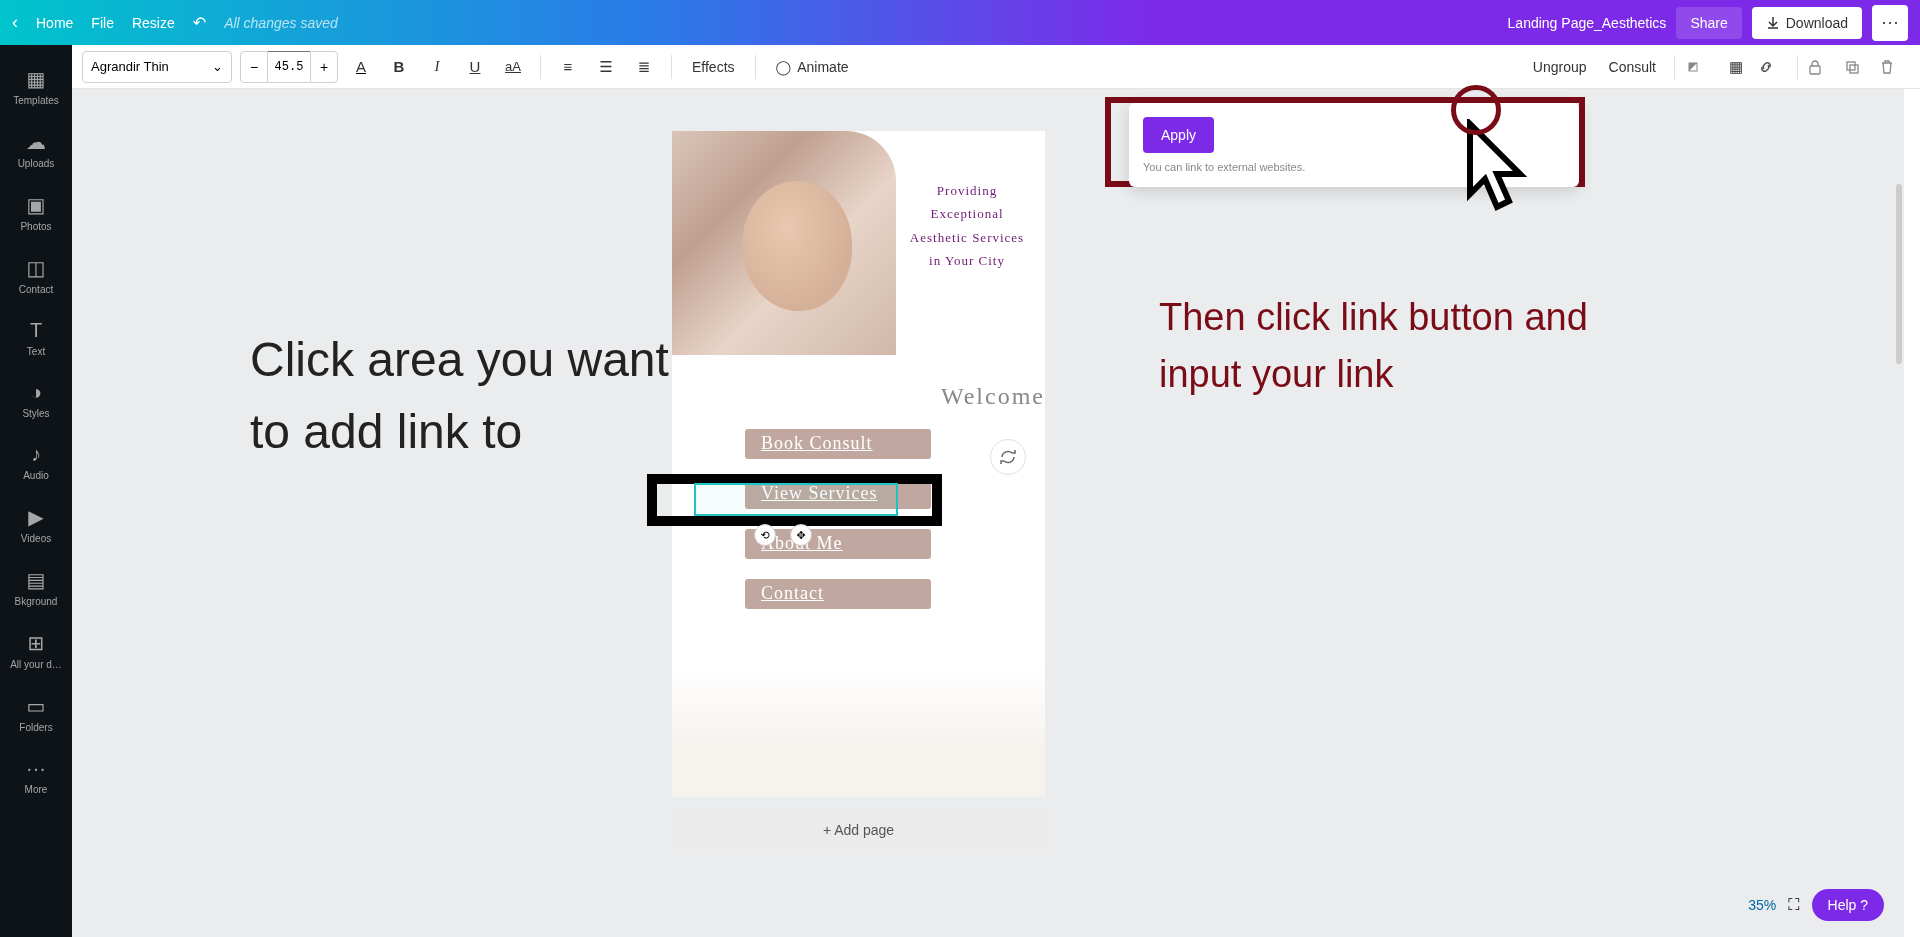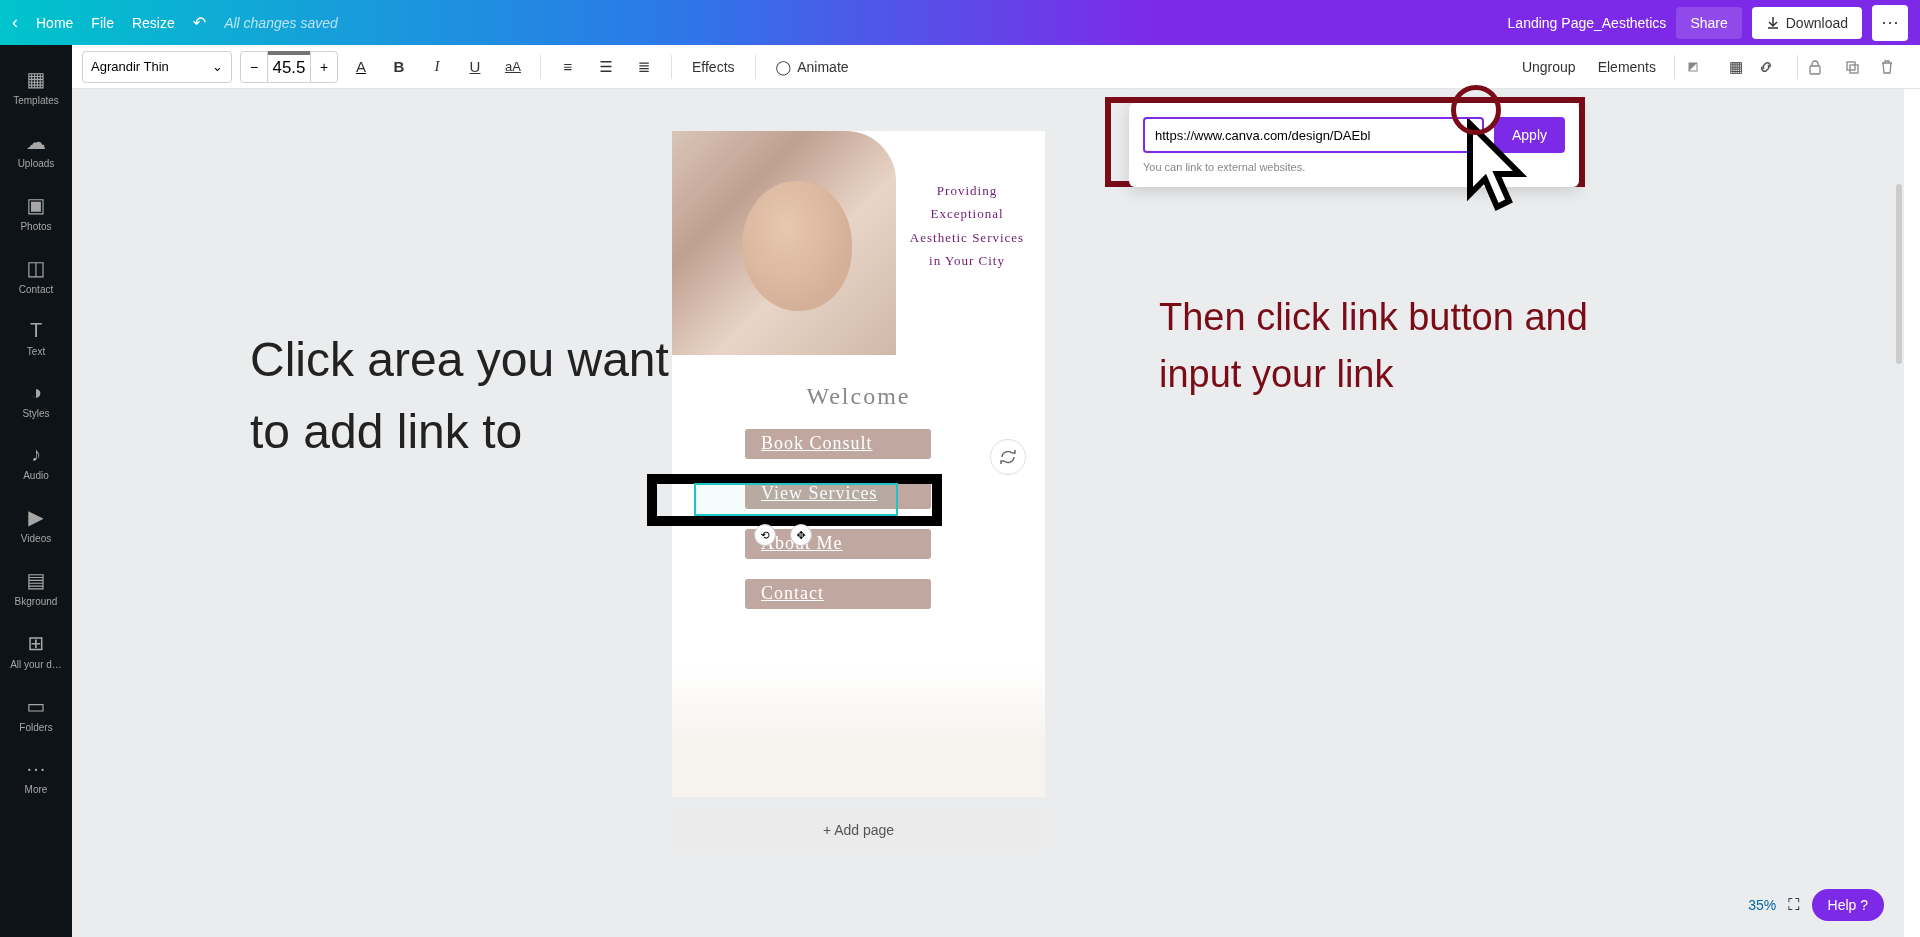--- a/index.html
+++ b/index.html
@@ -25,40 +25,40 @@
 .sidebar .item .lbl { font-size: 10px; color: #a6a6a6; margin-top: 4px; display: block; }
 
 
 .ctxbar { position: absolute; left: 72px; top: 45px; right: 0; height: 44px; background: #fff; border-bottom: 1px solid #e5e5e5; display: flex; align-items: center; padding: 0 10px; gap: 8px; }
 .fontselect { display: flex; align-items: center; border: 1px solid #d0d0d0; border-radius: 4px; height: 32px; padding: 0 8px; gap: 6px; cursor: pointer; min-width: 150px; justify-content: space-between; }
 .fontselect span { font-size: 13px; }
 .sizegroup { display: flex; align-items: center; }
 .sizebtn { width: 28px; height: 32px; border: 1px solid #d0d0d0; background: #fff; cursor: pointer; font-size: 14px; }
 .sizebtn.l { border-radius: 4px 0 0 4px; }
 .sizebtn.r { border-radius: 0 4px 4px 0; }
-.sizeval { width: 42px; height: 32px; border-top: 4px solid #737373; border-bottom: 1px solid #d0d0d0; border-left: none; border-right: none; text-align: center; font-size: 17px; }
+.sizeval { width: 42px; height: 32px; border-top: 1px solid #737373; border-bottom: 1px solid #d0d0d0; border-left: none; border-right: none; text-align: center; font-size: 12px; font-family: Liberation Mono, monospace; }
 .tbtn { background: none; border: none; width: 30px; height: 32px; cursor: pointer; font-size: 15px; color: #333; }
 .tbtn.bold { font-weight: 700; }
 .tbtn.italic { font-style: italic; font-family: serif; }
 .tbtn.under { text-decoration: underline; }
 .vsep { width: 1px; height: 24px; background: #e0e0e0; margin: 0 4px; }
 .txtbtn { background: none; border: none; padding: 0 8px; height: 32px; cursor: pointer; font-size: 14px; color: #333; }
 .ctxbar .rightgrp { margin-left: auto; display: flex; align-items: center; gap: 6px; }
 
 
 .canvas-area { position: absolute; left: 72px; top: 89px; right: 16px; bottom: 0; background: #ebecee; }
 .page-icons { position: absolute; top: 22px; right: 614px; display: flex; gap: 14px; }
 .page-icons .pi { width: 18px; height: 18px; color: #888; cursor: pointer; }
 
 
 .page { position: absolute; left: 600px; top: 42px; width: 373px; height: 666px; background: #fff; }
 .page .photo { position: absolute; left: 0; top: 0; width: 224px; height: 224px; background: linear-gradient(135deg, #d9c5b8 0%, #c0a090 30%, #e8d5c8 60%, #d0b8a8 100%); border-top-right-radius: 50px; overflow: hidden; }
 .page .photo::before { content:""; position:absolute; left:70px; top:50px; width:110px; height:130px; background: radial-gradient(ellipse at 40% 35%, #e8c8b0 0%, #d5b098 70%); border-radius: 50% 50% 48% 52%; }
 .page .tagline { position: absolute; left: 230px; top: 48px; width: 130px; text-align: center; font-family: Georgia, serif; font-size: 13px; letter-spacing: 1px; color: #701a75; line-height: 1.8; }
-.page .welcome { position: absolute; left: 0; top: 252px; width: 100%; text-align: center; font-family: Georgia, serif; font-size: 24px; color: #888; letter-spacing: 2px; }
+.page .welcome { position: absolute; left: 0; top: 252px; width: 100%; text-align: right; font-family: Georgia, serif; font-size: 24px; color: #888; letter-spacing: 2px; }
 .page .links { position: absolute; left: 26px; top: 298px; width: 200px; }
 .page .linkitem { position: relative; margin-bottom: 18px; height: 32px; margin-left: 47px; }
 .page .brush { position: absolute; left: 0; top: 0; width: 186px; height: 30px; background: #c0a8a0; border-radius: 3px; }
 .page .brush::before, .page .brush::after { content:""; position:absolute; background:#c0a8a0; height:30px; }
 .page .linktxt { position: absolute; left: 16px; top: 4px; font-family: Georgia, serif; font-size: 18px; color: #fff; text-decoration: underline; letter-spacing: 1px; }
 .page .footer { position: absolute; left: 0; bottom: 60px; width: 100%; text-align: center; }
 .page .your-name { font-family: Georgia, serif; font-size: 18px; color: #999; letter-spacing: 1px; }
 .page .phone { font-size: 12px; color: #999; margin-top: 18px; }
 .page .email { font-size: 12px; color: #999; margin-top: 6px; text-decoration: underline; }
 .page .mtn { position: absolute; left: 0; bottom: 0; width: 100%; height: 130px; background: linear-gradient(180deg, transparent 0%, #f6f3ef 60%); }
@@ -199,21 +199,21 @@
   <button class="tbtn">≣</button>
   <span class="vsep"></span>
   <button class="txtbtn">Effects</button>
   <span class="vsep"></span>
   <button class="txtbtn" style="display:flex;align-items:center;gap:6px;">
     <span>◯</span>
     <span>Animate</span>
   </button>
   <div class="rightgrp">
     <button class="txtbtn">Ungroup</button>
-    <button class="txtbtn">Elements</button>
+    <button class="txtbtn">Consult</button>
     <span class="vsep"></span>
     <button class="tbtn">
       <svg width="16" height="16" viewBox="0 0 16 16">
           <path d="M4 4h8l-8 8z" fill="#888"></path>
           <rect x="4" y="4" width="8" height="8" fill="none" stroke="#888"></rect>
         </svg>
     </button>
     <button class="tbtn">▦</button>
     <button class="tbtn">
       <svg width="18" height="18" viewBox="0 0 18 18">
@@ -302,21 +302,20 @@
       </svg>
   </div>
 
   <button class="addpage">+ Add page</button>
 
   <div class="circ"></div>
 
   <div class="popover-frame"></div>
   <div class="popover">
     <div class="row">
-      <input value="https://www.canva.com/design/DAEbl" style="">
       <button>Apply</button>
     </div>
     <div class="hint">You can link to external websites.</div>
   </div>
 
   <svg class="bigcursor" viewBox="0 0 70 110">
     <path d="M5 5 L5 75 L20 60 L32 88 L44 82 L32 55 L55 55 Z" fill="#fff" stroke="#000" stroke-width="6"></path>
   </svg>
 
   <div class="anno-left">Click area you want to add link to</div>

